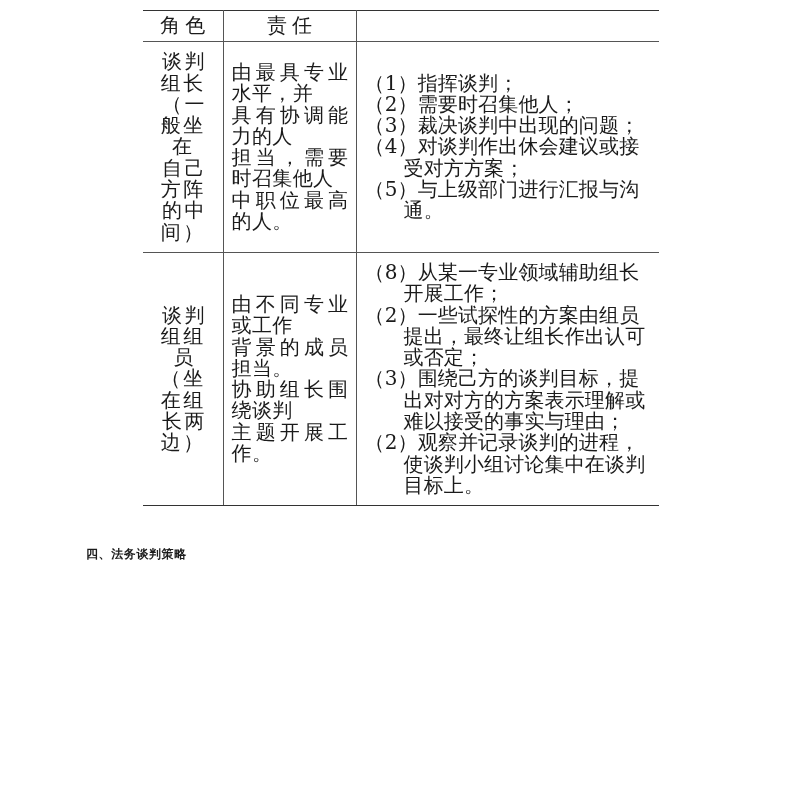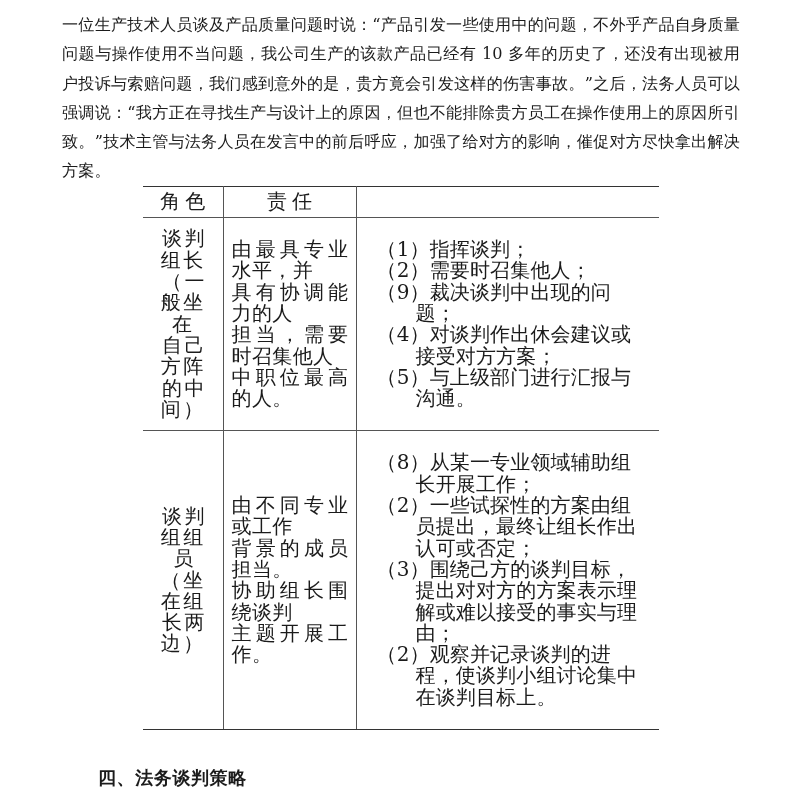--- a/index.html
+++ b/index.html
@@ -79,43 +79,42 @@
   table.role-table tbody td.col2 {
     border-right: 1.1px solid #555;
   }
   td.col1 {
     text-align: center;
   }
   td.col1 .cell-line { letter-spacing: 2.6px; text-indent: 2.6px; }
   td.col2 { text-align: justify; text-justify: inter-character; margin-left: 24px; }
   td.col2 .cell-line { letter-spacing: 0.4px; }
   td.col3 { text-align: left; }
-  .dlist { margin: 12px; padding: 0; list-style: none; }
+  .dlist { margin: 0; padding: 0; list-style: none; }
   .dlist li {
     padding-left: 1.95em;
     text-indent: -1.95em;
     letter-spacing: 0.15px;
   }
   h3.section-head {
     margin: 21px 0 0 0;
     text-indent: 2em;
-    font-size: 18px;
+    font-size: 12px;
     line-height: 28px;
     font-weight: bold;
     letter-spacing: 0.6px;
     font-family: "DejaVu Sans", "Liberation Sans", sans-serif;
   }
   .gap-after-table { height: 13px; }
 </style>
 </head>
 <body>
 
 <div class="page">
 
-  <p class="body-text">一位生产技术人员谈及产品质量问题时说：“产品引发一些使用中的问题，不外乎产品自身质量问题与操作使用不当问题，我公司生产的该款产品已经有 10 多年的历史了，还没有出现被用户投诉与索赔问题，我们感到意外的是，贵方竟会引发这样的伤害事故。”之后，法务人员可以强调说：“我方正在寻找生产与设计上的原因，但也不能排除贵方员工在操作使用上的原因所引致。”技术主管与法务人员在发言中的前后呼应，加强了给对方的影响，催促对方尽快拿出解决方案。</p>
 
 
   <table class="role-table">
     <colgroup>
       <col class="c1">
         <col class="c2">
         <col class="c3">
     </colgroup>
     <thead>
       <tr>
@@ -135,21 +134,21 @@
         <td class="col2">
           <div class="cell-line">由最具专业水平，并</div>
           <div class="cell-line">具有协调能力的人</div>
           <div class="cell-line">担当，需要时召集他人</div>
           <div class="cell-line">中职位最高的人。</div>
         </td>
         <td class="col3">
           <ul class="dlist">
             <li>（1）指挥谈判；</li>
             <li>（2）需要时召集他人；</li>
-            <li>（9）裁决谈判中出现的问题；</li>
+            <li>（3）裁决谈判中出现的问题；</li>
             <li>（4）对谈判作出休会建议或接受对方方案；</li>
             <li>（5）与上级部门进行汇报与沟通。</li>
           </ul>
         </td>
       </tr>
       <tr>
         <td class="col1">
           <div class="cell-line">谈判组组</div>
           <div class="cell-line">员（坐在组</div>
           <div class="cell-line">长两边）</div>

